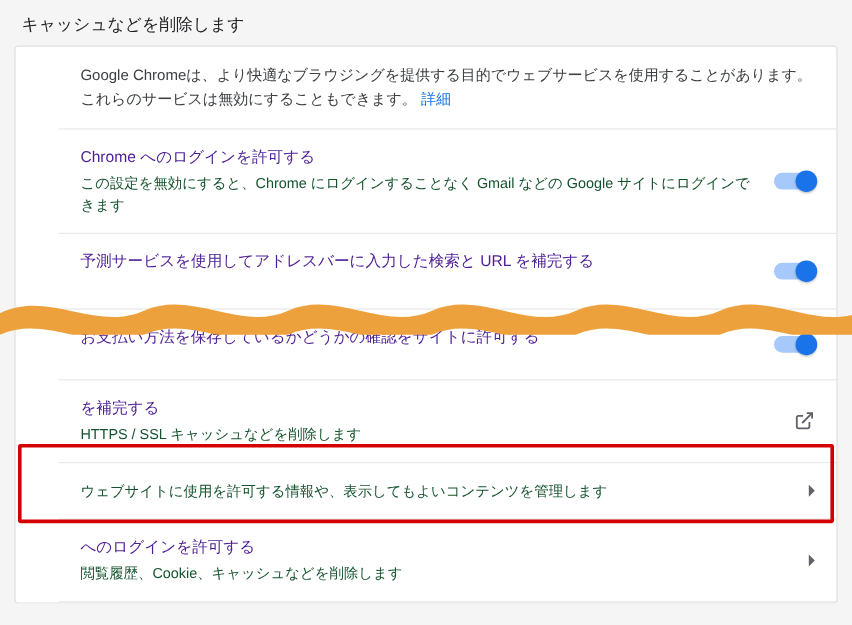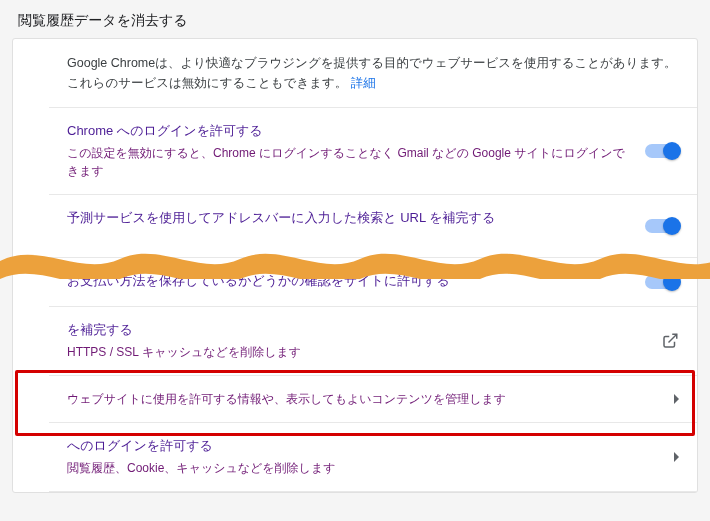--- a/index.html
+++ b/index.html
@@ -36,21 +36,21 @@
   }
   .row:last-child { border-bottom: none; }
   .row-body { flex: 1; }
   .row-title {
     font-size: 13px;
     color: #4c1d95;
     margin-bottom: 4px;
   }
   .row-desc {
     font-size: 12px;
-    color: #701a75;
+    color: #14532d;
     line-height: 1.5;
   }
   .intro-text {
     font-size: 12.5px;
     color: #3c4043;
     line-height: 1.6;
   }
   .link {
     color: #1a73e8;
     cursor: pointer;
@@ -103,21 +103,21 @@
     left: 0;
     width: 710px;
     height: 46px;
     pointer-events: none;
   }
   .wave path { fill: #eca13c; }
 </style>
 </head>
 <body>
 
-<div class="page-title">閲覧履歴データを消去する</div>
+<div class="page-title">キャッシュなどを削除します</div>
 
 <div class="card">
 
   <div class="row">
     <div class="row-body intro-text">
       <span>Google Chromeは、より快適なブラウジングを提供する目的でウェブサービスを使用することがあります。これらのサービスは無効にすることもできます。</span>
       <span class="link">詳細</span>
     </div>
   </div>
 
@@ -135,21 +135,21 @@
     <div class="row-body">
       <div class="row-title" style="margin-bottom:16px">予測サービスを使用してアドレスバーに入力した検索と URL を補完する</div>
     </div>
     <div class="toggle">
         <div class="knob"></div>
       </div>
   </div>
 
   <div class="row">
     <div class="row-body">
-      <div class="row-title" style="margin-bottom:2px">お支払い方法を保存しているかどうかの確認をサイトに許可する</div>
+      <div class="row-title" style="margin-bottom:12px">お支払い方法を保存しているかどうかの確認をサイトに許可する</div>
     </div>
     <div class="toggle">
         <div class="knob"></div>
       </div>
   </div>
 
   <div class="row">
     <div class="row-body">
       <div class="row-title">を補完する</div>
       <div class="row-desc">HTTPS / SSL キャッシュなどを削除します</div>

